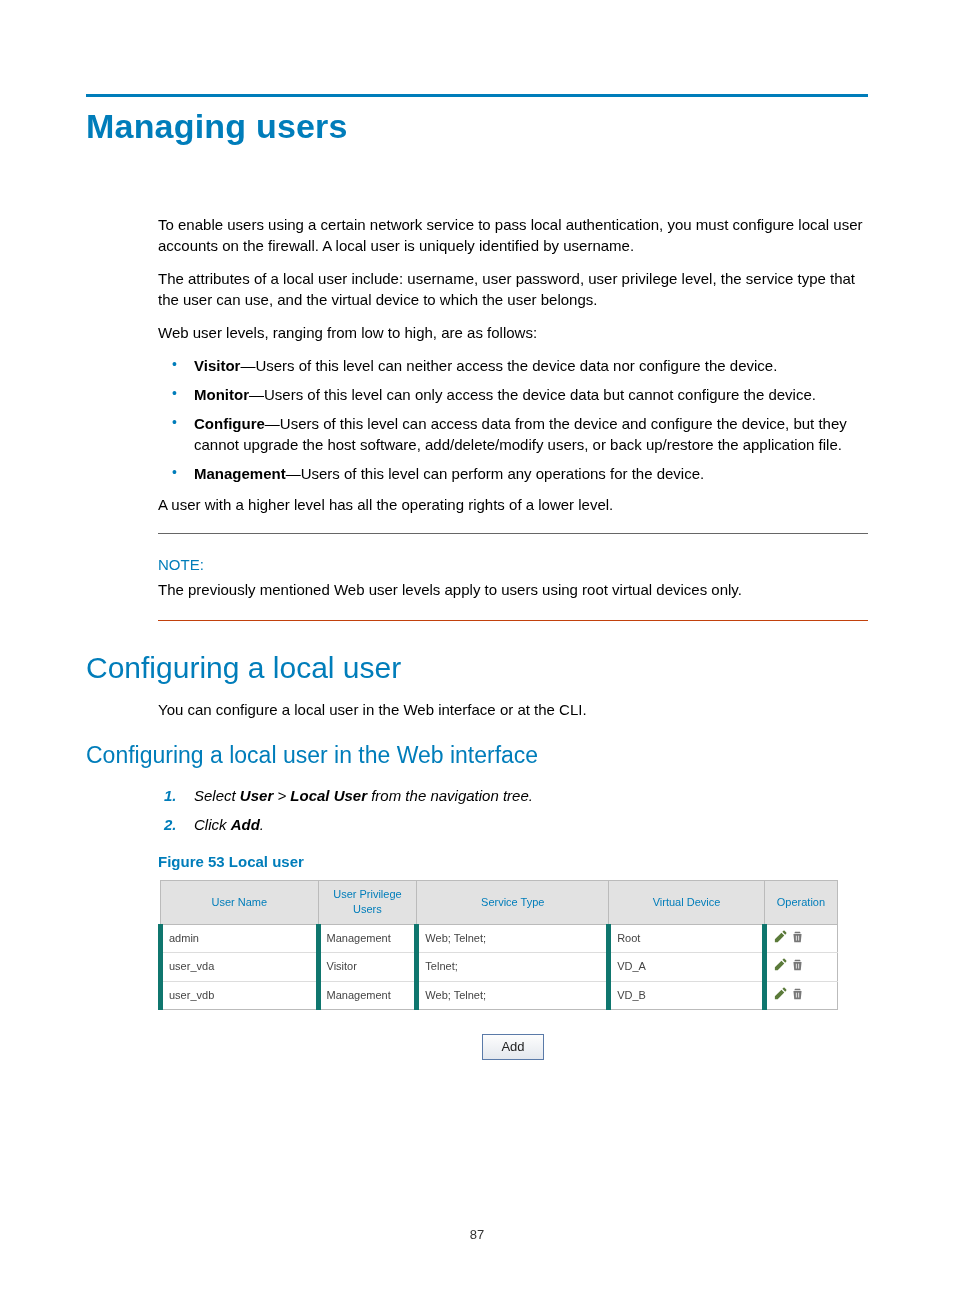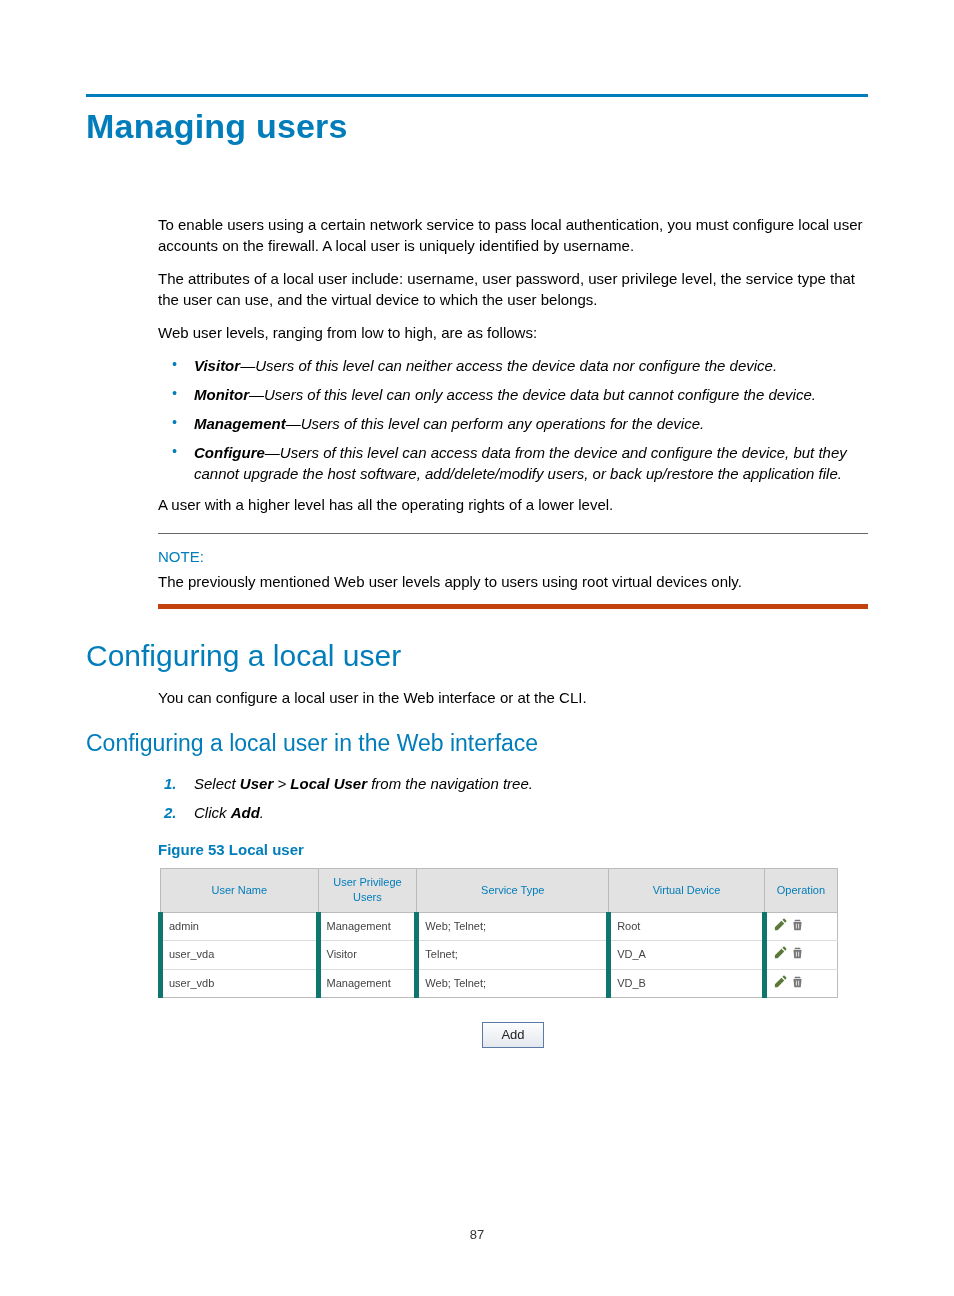--- a/index.html
+++ b/index.html
@@ -33,41 +33,40 @@
     margin-right: 0;
     line-height: 1.4;
   }
   .body p {
     margin: 0 0 12px 0;
   }
   ul.bullets {
     list-style: none;
     padding: 0;
     margin: 0 0 10px 0;
-    font-style: italic;
   }
   ul.bullets li {
     position: relative;
     padding-left: 36px;
     margin-bottom: 8px;
   }
   ul.bullets li::before {
     content: "•";
     color: #007dba;
     position: absolute;
     left: 14px;
     top: 0;
     font-size: 14px;
   }
   .note-box {
     border-top: 1px solid #666;
-    border-bottom: 5px solid #c2410c;
+    border-bottom: 1px solid #c2410c;
     margin-top: 18px;
     margin-bottom: 24px;
-    padding: 12px 0;
+    padding: 20px 0;
   }
   .note-label {
     color: #007dba;
     font-size: 15px;
     margin-bottom: 4px;
   }
   h2 {
     color: #007dba;
     font-weight: 400;
     font-size: 30px;
@@ -170,22 +169,22 @@
   <h1>Managing users</h1>
 
   <div class="body">
     <p>To enable users using a certain network service to pass local authentication, you must configure local user accounts on the firewall. A local user is uniquely identified by username.</p>
     <p>The attributes of a local user include: username, user password, user privilege level, the service type that the user can use, and the virtual device to which the user belongs.</p>
     <p>Web user levels, ranging from low to high, are as follows:</p>
 
     <ul class="bullets">
       <li><b>Visitor</b><span>—Users of this level can neither access the device data nor configure the device.</span></li>
       <li><b>Monitor</b><span>—Users of this level can only access the device data but cannot configure the device.</span></li>
+      <li><b>Configure</b><span>—Users of this level can access data from the device and configure the device, but they cannot upgrade the host software, add/delete/modify users, or back up/restore the application file.</span></li>
       <li><b>Management</b><span>—Users of this level can perform any operations for the device.</span></li>
-      <li><b>Configure</b><span>—Users of this level can access data from the device and configure the device, but they cannot upgrade the host software, add/delete/modify users, or back up/restore the application file.</span></li>
     </ul>
 
     <p>A user with a higher level has all the operating rights of a lower level.</p>
 
     <div class="note-box">
       <div class="note-label">NOTE:</div>
       <div>The previously mentioned Web user levels apply to users using root virtual devices only.</div>
     </div>
   </div>
 

